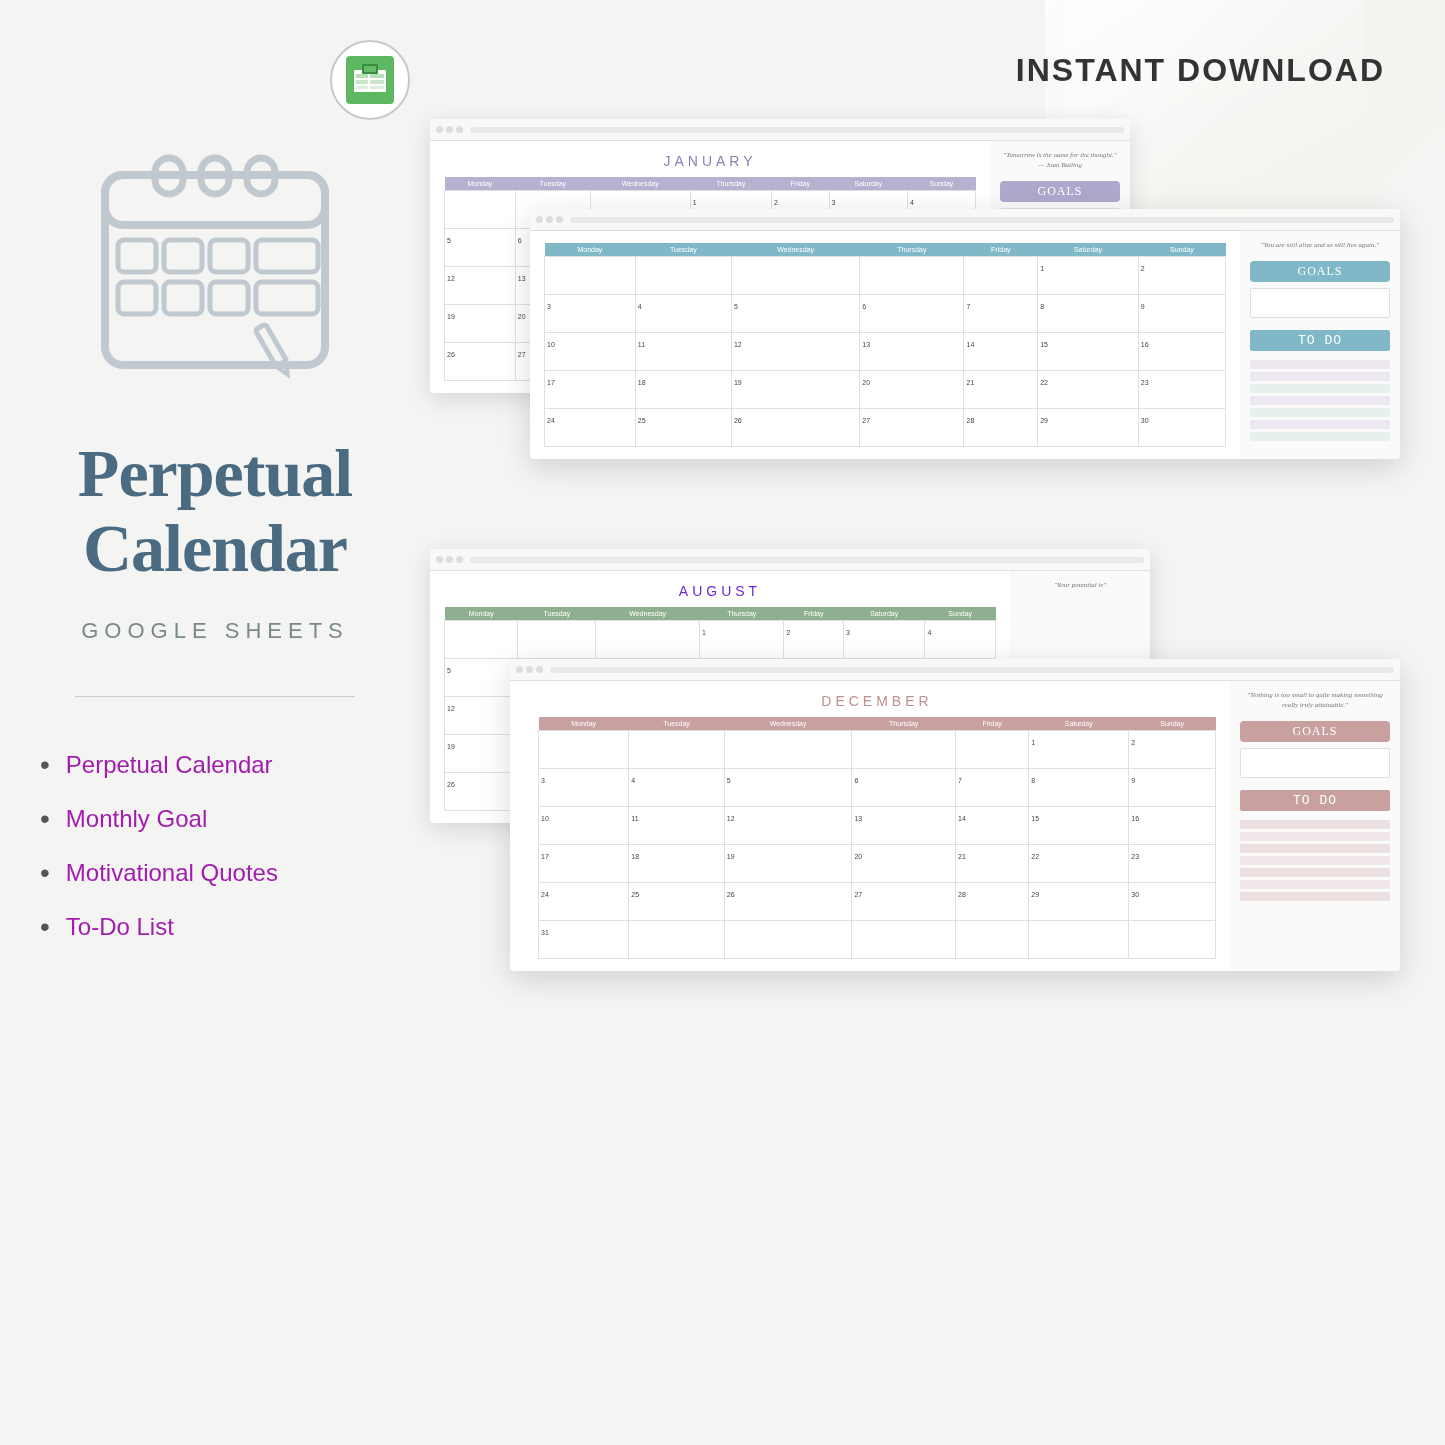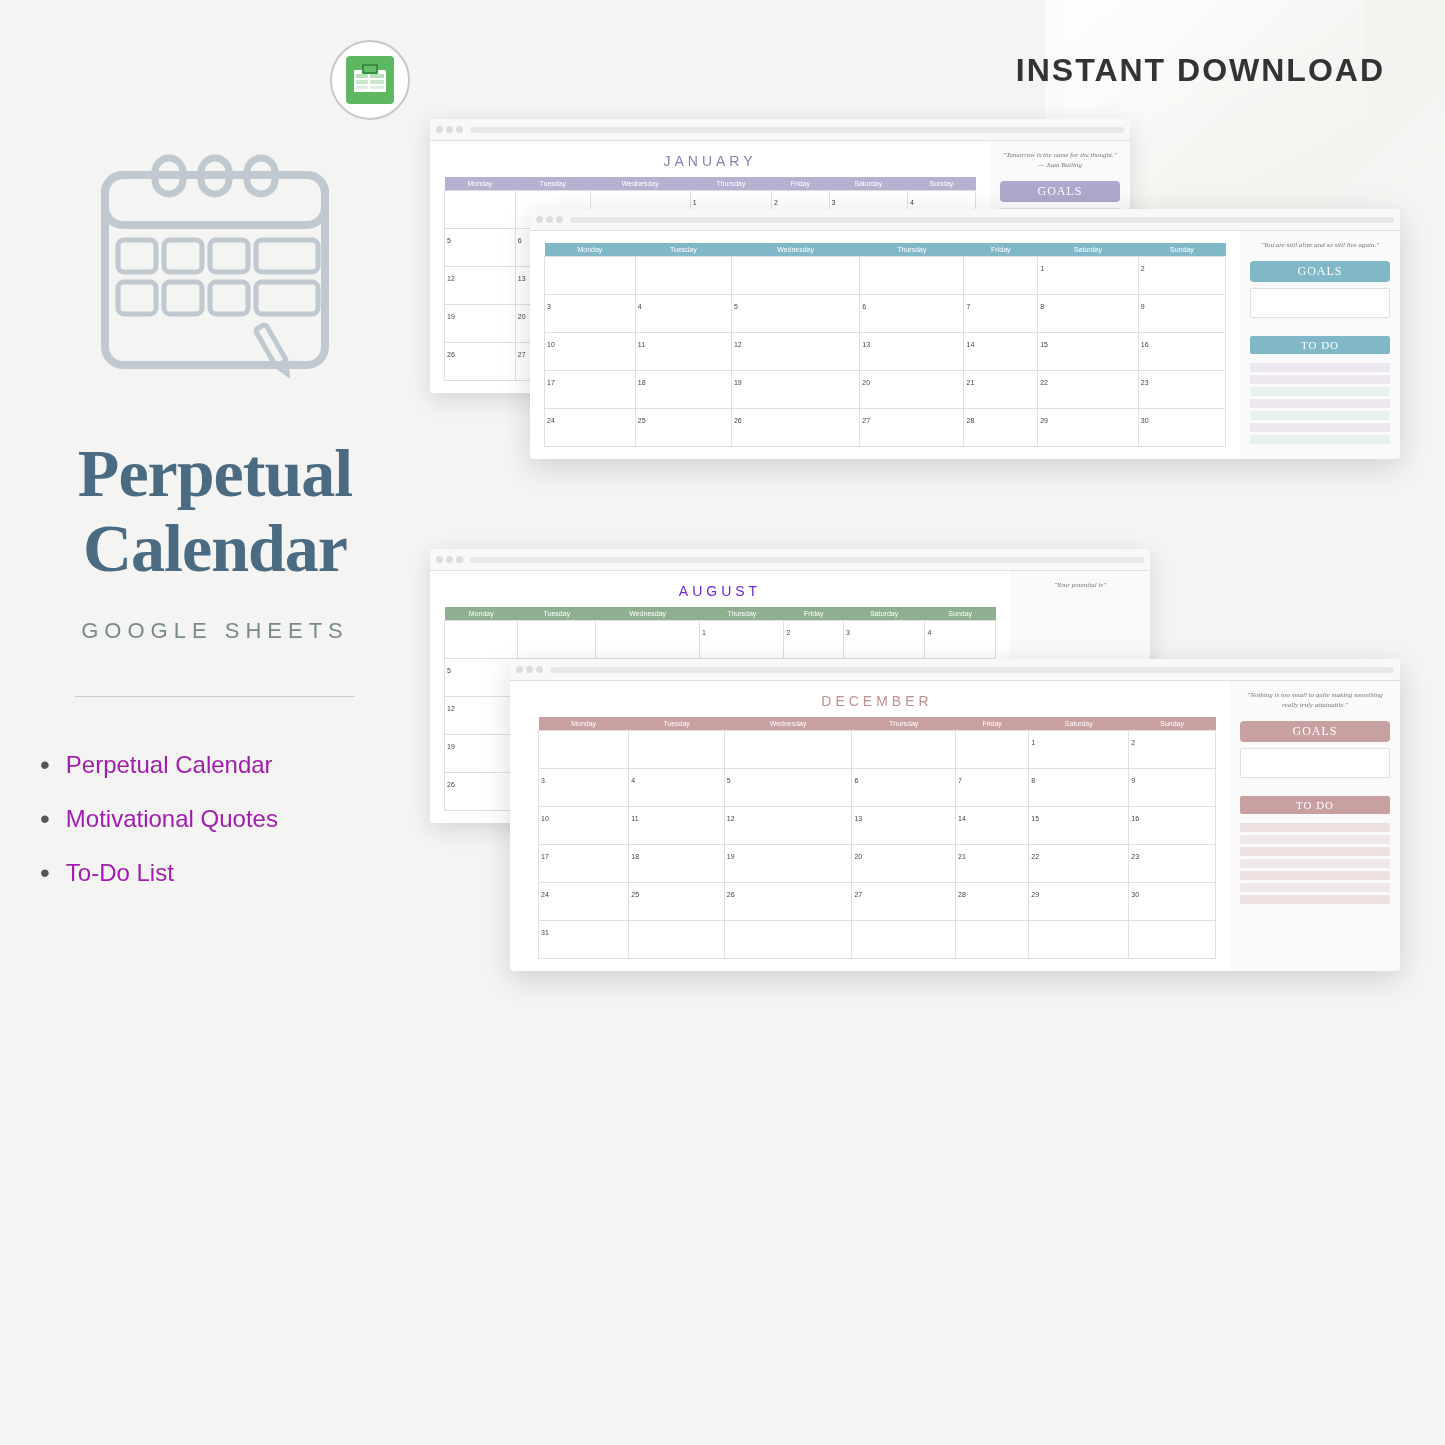--- a/index.html
+++ b/index.html
@@ -257,27 +257,28 @@
       letter-spacing: 1px;
       margin-top: 4px;
     }
     .side-goals-box {
       height: 30px;
       border: 0.5px solid #e0e0e0;
       background: #fff;
       border-radius: 1px;
     }
     .side-todo-label {
-      font-size: 11px;
+      font-size: 13px;
       color: #fff;
       text-align: center;
       padding: 3px;
       border-radius: 2px;
       letter-spacing: 1px;
-      margin-top: 12px;
+      margin-top: 6px;
+      font-family: Liberation Mono, monospace;
     }
     .side-todo-lines {
       display: flex;
       flex-direction: column;
       gap: 3px;
       margin-top: 3px;
     }
     .side-todo-line {
       height: 9px;
       background: #ede8f0;
@@ -343,20 +344,23 @@
     <span>Calendar</span>
   </div>
 
   <div class="product-subtitle">GOOGLE SHEETS</div>
 
   <div class="divider"></div>
 
   <ul class="feature-list">
     <li>
         <span>Perpetual Calendar</span>
+      </li>
+    <li>
+        <span>Monthly Goal</span>
       </li>
     <li>
         <span>Motivational Quotes</span>
       </li>
     <li>
         <span>To-Do List</span>
       </li>
   </ul>
 
 </div>

